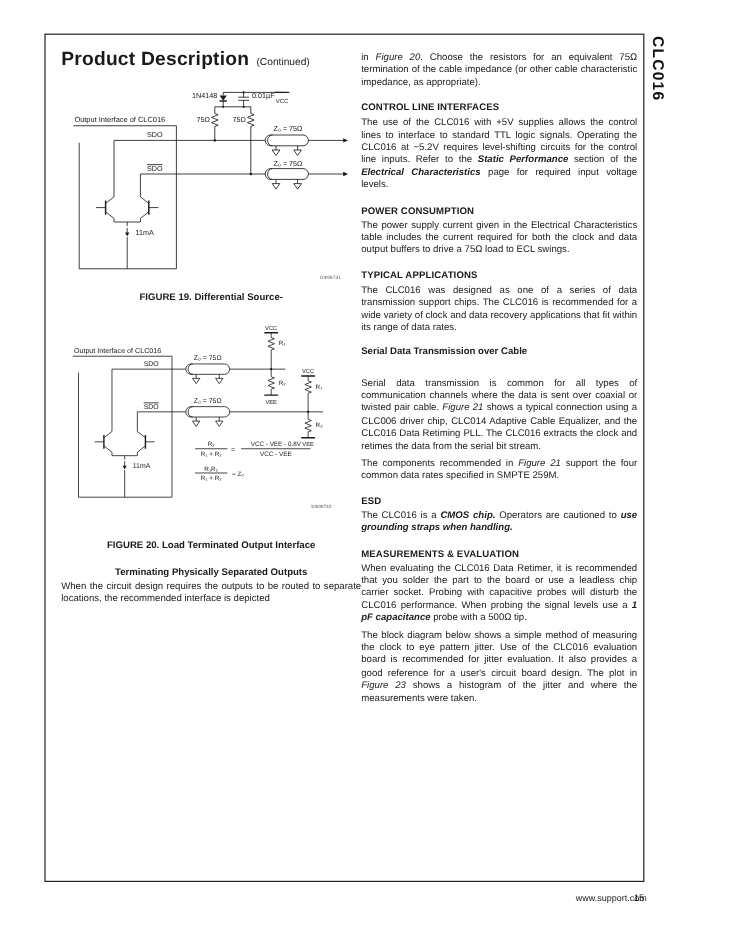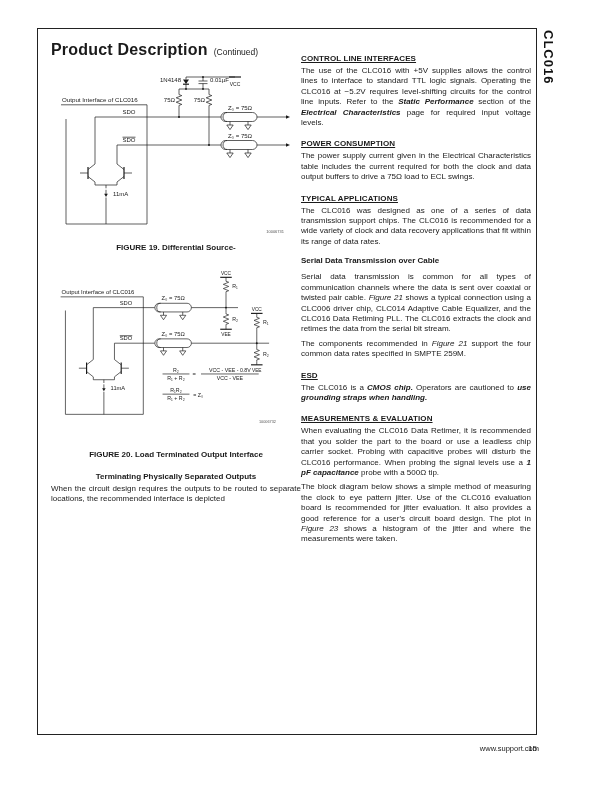--- a/index.html
+++ b/index.html
@@ -21,22 +21,22 @@
   .sch .fs5{font-size:5px;} .sch .fs55{font-size:5.5px;} .sch .fs62{font-size:6.2px;}
   .sch .figid{font-size:4px;fill:#555;}
   .sch .thick{stroke-width:1.2;}
   .fig-caption{text-align:center;font-size:8px;font-weight:bold;line-height:10.5px;}
   .cap19{margin-top:6px;}
   .cap20{margin-top:22px;text-align:center;}
   .subhead{font-size:8px;font-weight:bold;margin-top:12px;text-align:center;}
   p.body,.col-right p{font-size:8px;line-height:10.4px;text-align:justify;margin:0 0 4px 0;}
   p.body{margin-top:3px;}
   .col-right{padding-top:2px;}
-  .col-right h3{font-size:8px;font-weight:bold;margin:11px 0 3px 0;letter-spacing:0.1px;text-decoration:underline;}
-  .col-right h4{font-size:8px;font-weight:bold;margin:9px 0 7px 0;}
+  .col-right h3{font-size:8px;font-weight:bold;margin:11px 0 3px 0;letter-spacing:0.1px;}
+  .col-right h4{font-size:8px;font-weight:bold;margin:9px 0 18px 0;}
   .rt-i{font-style:italic;}
   .rt-bi{font-weight:bold;font-style:italic;}
   .footer-page{position:absolute;left:37px;width:500px;top:744px;text-align:right;font-size:8px;}
   .footer-site{position:absolute;right:73px;top:744px;font-size:7.5px;}
 </style>
 </head>
 <body>
 
 <div class="page">
   <div class="side-label">CLC016</div>
@@ -272,20 +272,21 @@
         <text class="figid" x="234" y="161" text-anchor="end">10006732</text>
       </svg>
 
       <div class="fig-caption cap20">FIGURE 20. Load Terminated Output Interface</div>
 
       <div class="subhead">Terminating Physically Separated Outputs</div>
       <p class="body">When the circuit design requires the outputs to be routed to separate locations, the recommended interface is depicted</p>
     </div>
 
     <div class="col-right">
+      <p><span>in </span><span class="rt-i">Figure 20</span><span>. Choose the resistors for an equivalent 75Ω termination of the cable impedance (or other cable characteristic impedance, as appropriate).</span></p>
       <h3>CONTROL LINE INTERFACES</h3>
       <p><span>The use of the CLC016 with +5V supplies allows the control lines to interface to standard TTL logic signals. Operating the CLC016 at −5.2V requires level-shifting circuits for the control line inputs. Refer to the </span><span class="rt-bi">Static Performance</span><span> section of the </span><span class="rt-bi">Electrical Characteristics</span><span> page for required input voltage levels.</span></p>
       <h3>POWER CONSUMPTION</h3>
       <p>The power supply current given in the Electrical Characteristics table includes the current required for both the clock and data output buffers to drive a 75Ω load to ECL swings.</p>
       <h3>TYPICAL APPLICATIONS</h3>
       <p>The CLC016 was designed as one of a series of data transmission support chips. The CLC016 is recommended for a wide variety of clock and data recovery applications that fit within its range of data rates.</p>
       <h4>Serial Data Transmission over Cable</h4>
       <p><span>Serial data transmission is common for all types of communication channels where the data is sent over coaxial or twisted pair cable. </span><span class="rt-i">Figure 21</span><span> shows a typical connection using a CLC006 driver chip, CLC014 Adaptive Cable Equalizer, and the CLC016 Data Retiming PLL. The CLC016 extracts the clock and retimes the data from the serial bit stream.</span></p>
       <p><span>The components recommended in </span><span class="rt-i">Figure 21</span><span> support the four common data rates specified in SMPTE 259M.</span></p>
       <h3>ESD</h3>

